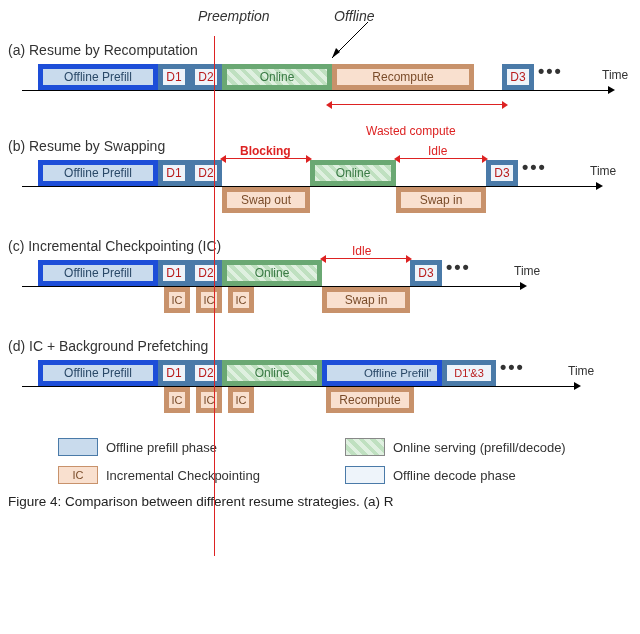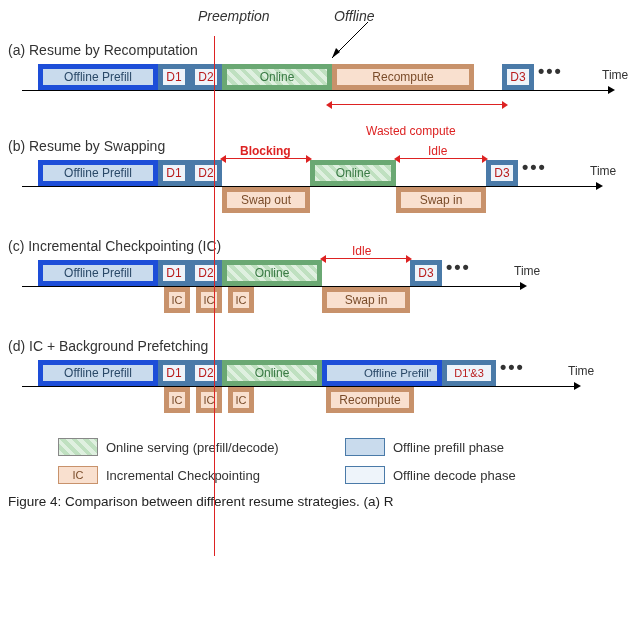--- a/index.html
+++ b/index.html
@@ -200,28 +200,28 @@
 
     <div class="bar swap" style="left:156px;top:27px;width:26px;font-size:11px;">IC</div>
     <div class="bar swap" style="left:188px;top:27px;width:26px;font-size:11px;">IC</div>
     <div class="bar swap" style="left:220px;top:27px;width:26px;font-size:11px;">IC</div>
     <div class="bar swap" style="left:318px;top:27px;width:88px;">Recompute</div>
   </div>
 </div>
 
 <div class="legend">
   <div class="legend-item">
+    <span class="legend-swatch sw-offline-prefill"></span>
+    <span>Offline prefill phase</span>
+  </div>
+  <div class="legend-item">
     <span class="legend-swatch sw-online"></span>
     <span>Online serving (prefill/decode)</span>
   </div>
   <div class="legend-item">
-    <span class="legend-swatch sw-offline-prefill"></span>
-    <span>Offline prefill phase</span>
-  </div>
-  <div class="legend-item">
     <span class="legend-swatch sw-ic">IC</span>
     <span>Incremental Checkpointing</span>
   </div>
   <div class="legend-item">
     <span class="legend-swatch sw-offline-decode"></span>
     <span>Offline decode phase</span>
   </div>
 </div>
 
 <div class="caption">Figure 4: Comparison between different resume strategies. (a) R</div>

